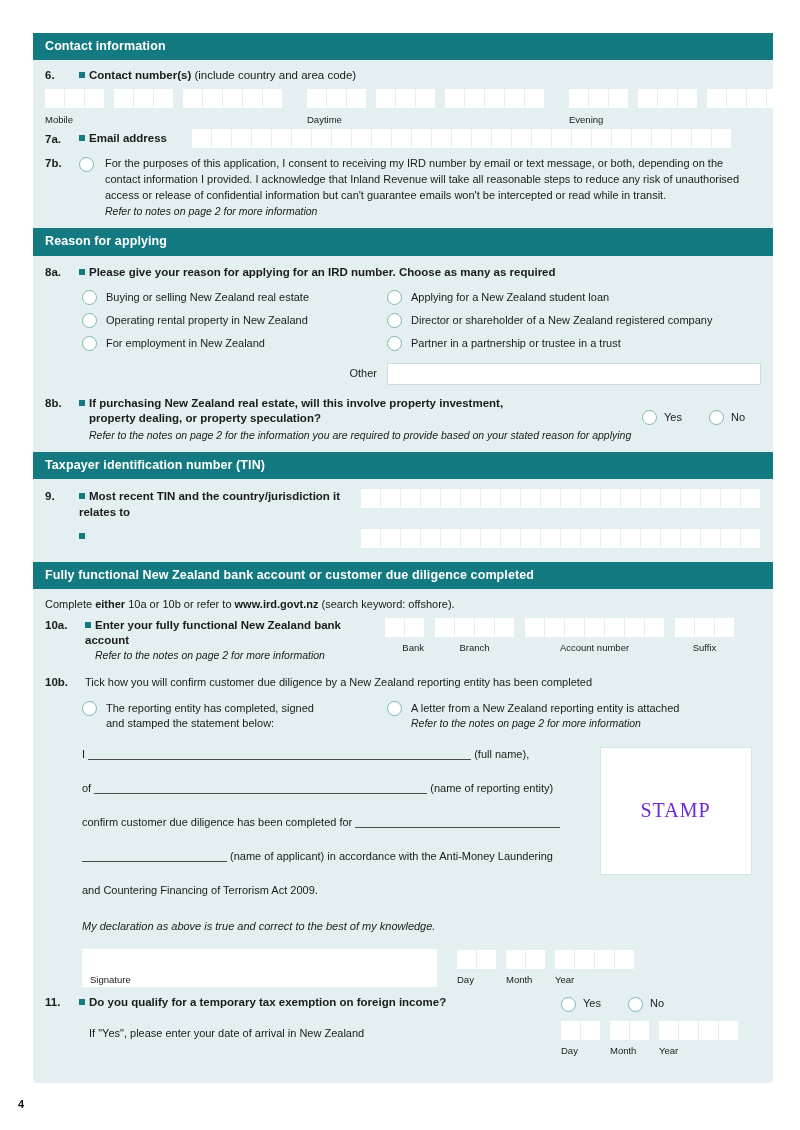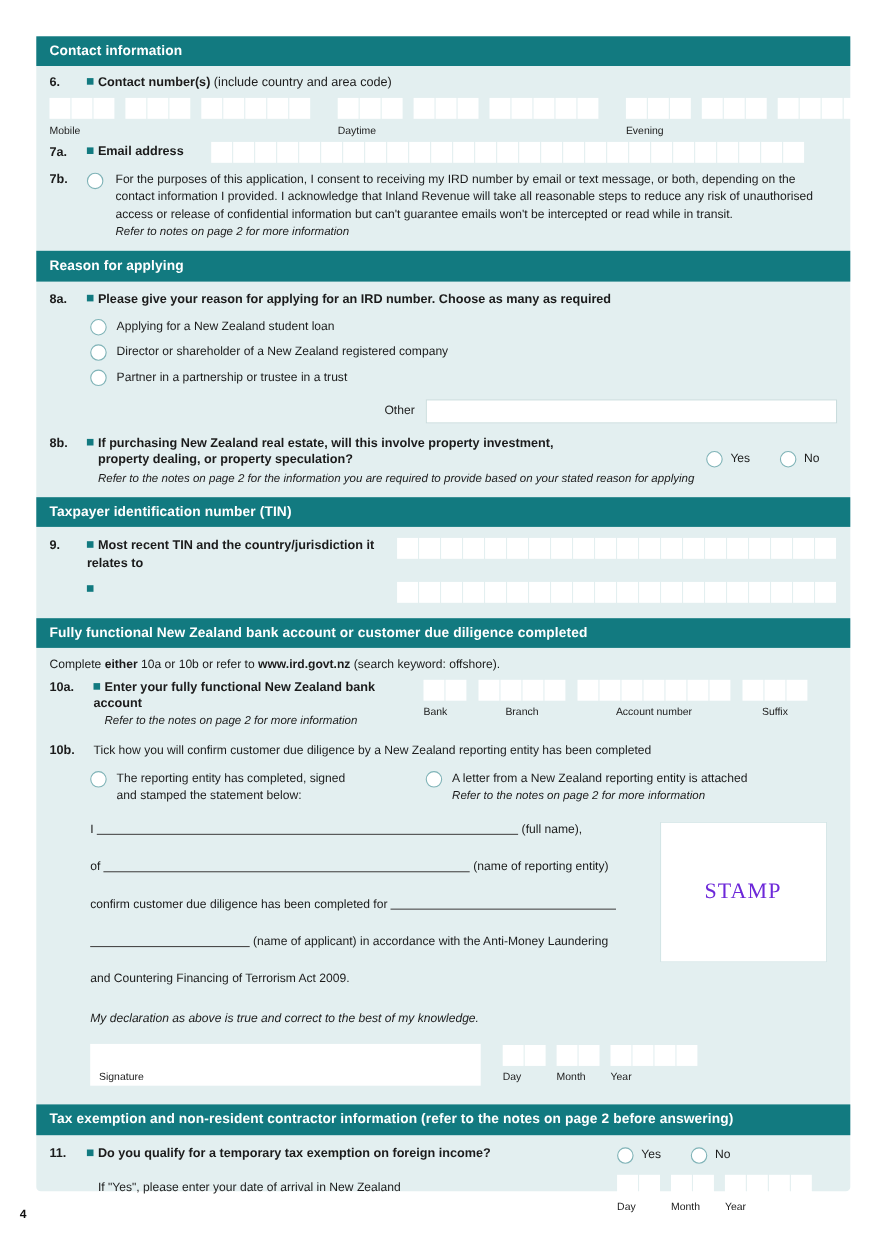--- a/index.html
+++ b/index.html
@@ -273,20 +273,34 @@
 
   <div class="body-pad" style="padding-top:9px;">
     <div class="row">
       <div class="qnum">8a.</div>
       <div class="q-label">
         <span class="sq"></span><span>Please give your reason for applying for an IRD number. Choose as many as required</span>
       </div>
     </div>
 
     <div style="display:flex; margin-top:10px; padding-left:37px;">
+      <div style="width:305px;">
+        <div class="opt">
+            <span class="radio"></span>
+            <span class="opt-label">Buying or selling New Zealand real estate</span>
+          </div>
+        <div class="opt">
+            <span class="radio"></span>
+            <span class="opt-label">Operating rental property in New Zealand</span>
+          </div>
+        <div class="opt">
+            <span class="radio"></span>
+            <span class="opt-label">For employment in New Zealand</span>
+          </div>
+      </div>
       <div style="flex:1;">
         <div class="opt">
             <span class="radio"></span>
             <span class="opt-label">Applying for a New Zealand student loan</span>
           </div>
         <div class="opt">
             <span class="radio"></span>
             <span class="opt-label">Director or shareholder of a New Zealand registered company</span>
           </div>
         <div class="opt">
@@ -399,21 +413,21 @@
           <span class="sq"></span><span>Enter your fully functional New Zealand bank account</span>
         </div>
         <div class="note" style="padding-left:10px;">Refer to the notes on page 2 for more information</div>
       </div>
       <div style="flex:1; display:flex; gap:0;">
         <div>
           <div class="comb">
               <div class="cell"></div>
               <div class="cell"></div>
             </div>
-          <div class="caption" style="text-align:left; margin-top:5px; width:39px;">Bank</div>
+          <div class="caption" style="text-align:right; margin-top:5px; width:39px;">Bank</div>
         </div>
         <div style="width:10px;"></div>
         <div>
           <div class="comb">
               <div class="cell"></div>
               <div class="cell"></div>
               <div class="cell"></div>
               <div class="cell"></div>
             </div>
           <div class="caption" style="text-align:center; margin-top:5px; width:79px;">Branch</div>
@@ -524,21 +538,20 @@
               <div class="cell"></div>
               <div class="cell"></div>
               <div class="cell"></div>
             </div>
           <div class="caption" style="margin-top:5px;">Year</div>
         </div>
       </div>
     </div>
   </div>
 
-  <div class="band" style="margin-top:19px;">Tax exemption and non-resident contractor information (refer to the notes on page 2 before answering)</div>
 
   <div class="body-pad" style="padding-top:10px;">
     <div style="display:flex;">
       <div class="qnum">11.</div>
       <div style="flex:1;">
         <div style="display:flex; align-items:flex-start;">
           <div style="flex:1;">
             <div class="q-label">
               <span class="sq"></span><span>Do you qualify for a temporary tax exemption on foreign income?</span>
             </div>

